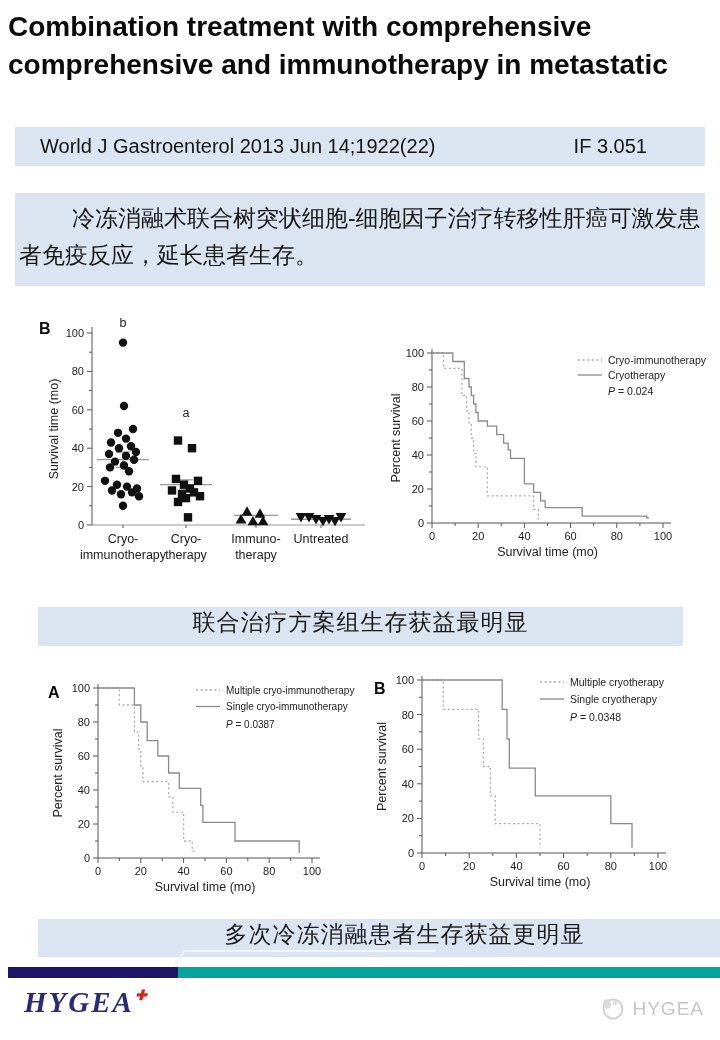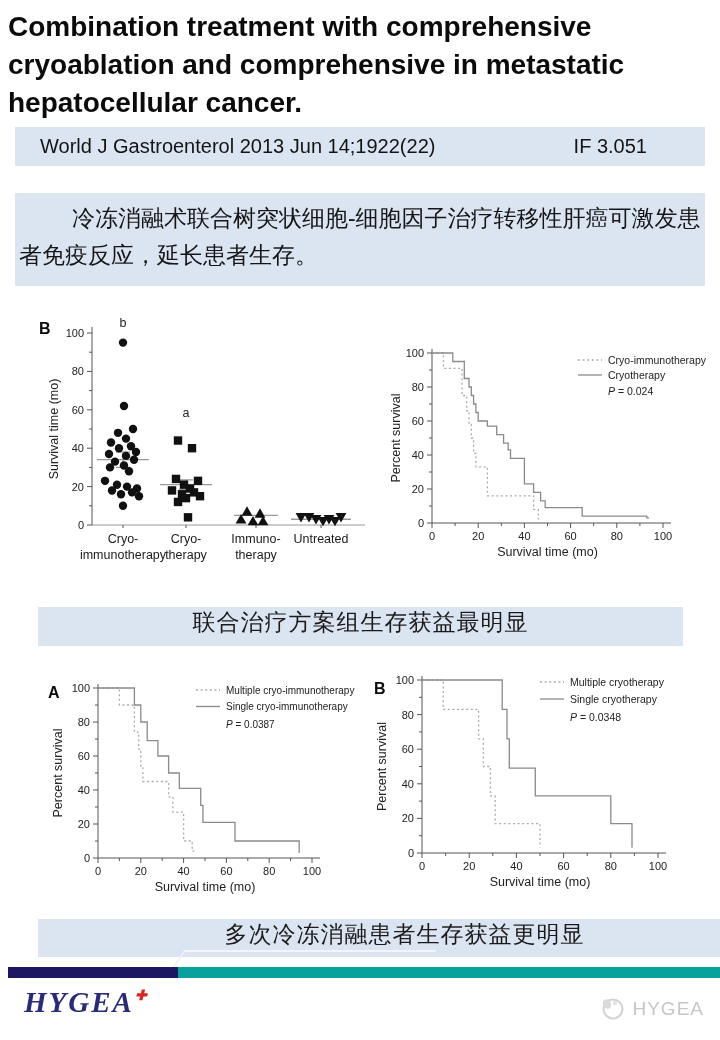--- a/index.html
+++ b/index.html
@@ -48,22 +48,21 @@
   .anno{font-size:12.5px;fill:#222;}
   .glbl{font-size:12.5px;fill:#1a1a1a;}
 </style>
 </head>
 <body>
 
 <div id="slide">
 
   <div class="title-block">
     <div>Combination treatment with comprehensive</div>
-    <div>cryoablation and comprehensive in metastatic</div>
-    <div>hepatocellular cancer.</div>
+    <div>comprehensive and immunotherapy in metastatic</div>
   </div>
 
   <div class="journal-bar">
     <span class="journal-citation">World J Gastroenterol 2013 Jun 14;1922(22)</span>
     <span class="journal-if">IF 3.051</span>
   </div>
 
   <div class="abstract-box">
     <p>冷冻消融术联合树突状细胞-细胞因子治疗转移性肝癌可激发患者免疫反应，延长患者生存。</p>
   </div>

